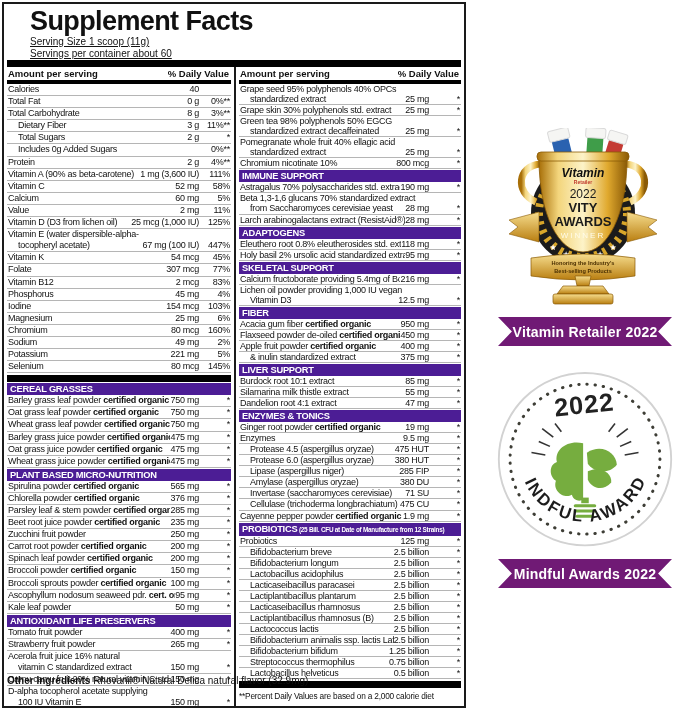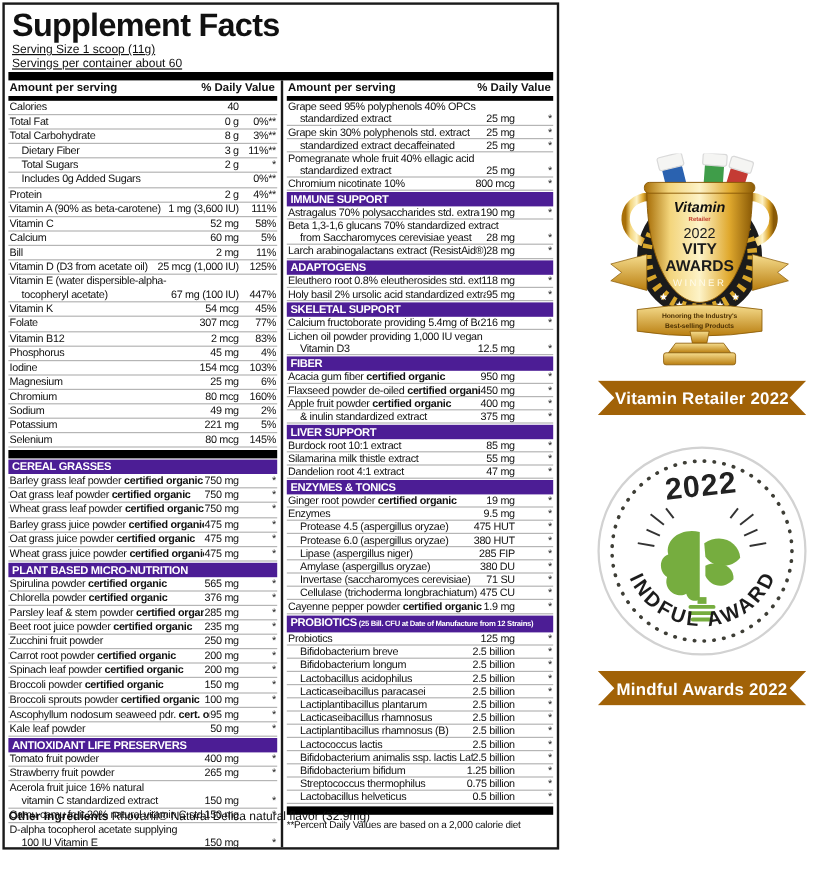--- a/index.html
+++ b/index.html
@@ -1,19 +1,19 @@
 <!DOCTYPE html>
 <html><head>
 <meta charset="utf-8">
 <style>
   html,body{margin:0;padding:0;}
   body{width:679px;height:724px;position:relative;background:#fff;font-family:"Liberation Sans",sans-serif;color:#111;overflow:hidden;}
   
   .label{position:absolute;left:2px;top:2px;width:460px;height:702px;border:2px solid #1a1a1a;background:#fff;}
-  .lbl-head{padding:2px 6px 0 6px;}
+  .lbl-head{padding:2px 6px 0 6px;margin-left:20px;}
   .title{font-size:27px;font-weight:bold;letter-spacing:-0.6px;line-height:30px;white-space:nowrap;}
   .serv{font-size:10px;line-height:11.5px;text-decoration:underline;}
   .topbar{position:absolute;left:3px;right:3px;top:56px;height:7px;background:#000;}
   .cols{position:absolute;left:0;right:0;top:63px;bottom:0;display:flex;}
   .col{width:230px;overflow:hidden;}
   .col-r{border-left:2px solid #1a1a1a;flex:1;}
   .colhead{display:flex;justify-content:space-between;font-weight:bold;font-size:9.5px;padding:1px 5px 0 4px;line-height:11px;}
   .bar4{height:4px;background:#000;margin:1px 3px 0 3px;}
   .rows{padding:0 3px;font-size:9px;letter-spacing:-0.25px;}
   .row{border-bottom:1px solid #b5b5b5;}
@@ -27,21 +27,21 @@
   .row.ind .nm{padding-left:10px;}
   .line.lind .nm{padding-left:10px;}
   .sec{background:#4c1d95;color:#fff;font-weight:bold;font-size:9.3px;line-height:12px;padding:0 3px;margin-top:1px;white-space:nowrap;overflow:hidden;}
   .sec .sec-small{font-size:6.4px;font-weight:bold;}
   .tbar{height:7px;background:#000;margin:2px 0 1px 0;}
   .foot{font-size:8.3px;line-height:10.3px;padding:2px 3px;letter-spacing:-0.2px;}
   .other{position:absolute;left:7px;top:675px;font-size:10px;white-space:nowrap;}
   .other b{font-weight:bold;}
   
   .badge{position:absolute;}
-  .ribbon{position:absolute;height:29px;background:#a16207;clip-path:polygon(0 0,100% 0,92% 50%,100% 100%,0 100%,8% 50%);display:flex;align-items:center;justify-content:center;color:#fff;font-weight:bold;font-size:14px;letter-spacing:0.2px;}
+  .ribbon{position:absolute;height:29px;background:#701a75;clip-path:polygon(0 0,100% 0,92% 50%,100% 100%,0 100%,8% 50%);display:flex;align-items:center;justify-content:center;color:#fff;font-weight:bold;font-size:14px;letter-spacing:0.2px;}
 </style>
 </head>
 <body>
 
 <div class="label">
   <div class="lbl-head">
     <div class="title">Supplement Facts</div>
     <div class="serv">Serving Size 1 scoop (11g)</div>
     <div class="serv">Servings per container about 60</div>
   </div>
@@ -119,28 +119,28 @@
           </div>
           <div class="row">
             <div class="line">
               <span class="nm">Calcium</span>
               <span class="amt">60 mg</span>
               <span class="dv">5%</span>
             </div>
           </div>
           <div class="row">
             <div class="line">
-              <span class="nm">Bill</span>
+              <span class="nm">Value</span>
               <span class="amt">2 mg</span>
               <span class="dv">11%</span>
             </div>
           </div>
           <div class="row">
             <div class="line">
-              <span class="nm">Vitamin D (D3 from acetate oil)</span>
+              <span class="nm">Vitamin D (D3 from lichen oil)</span>
               <span class="amt">25 mcg (1,000 IU)</span>
               <span class="dv">125%</span>
             </div>
           </div>
           <div class="row">
             <div class="line">
               <span class="nm">Vitamin E (water dispersible-alpha-</span>
             </div>
             <div class="line lind">
               <span class="nm">tocopheryl acetate)</span>
@@ -402,20 +402,23 @@
             </div>
           </div>
           <div class="row">
             <div class="line">
               <span class="nm">Grape skin 30% polyphenols std. extract</span>
               <span class="amt">25 mg</span>
               <span class="dv">*</span>
             </div>
           </div>
           <div class="row">
+            <div class="line">
+              <span class="nm">Green tea 98% polyphenols 50% EGCG</span>
+            </div>
             <div class="line lind">
               <span class="nm">standardized extract decaffeinated</span>
               <span class="amt">25 mg</span>
               <span class="dv">*</span>
             </div>
           </div>
           <div class="row">
             <div class="line">
               <span class="nm">Pomegranate whole fruit 40% ellagic acid</span>
             </div>

